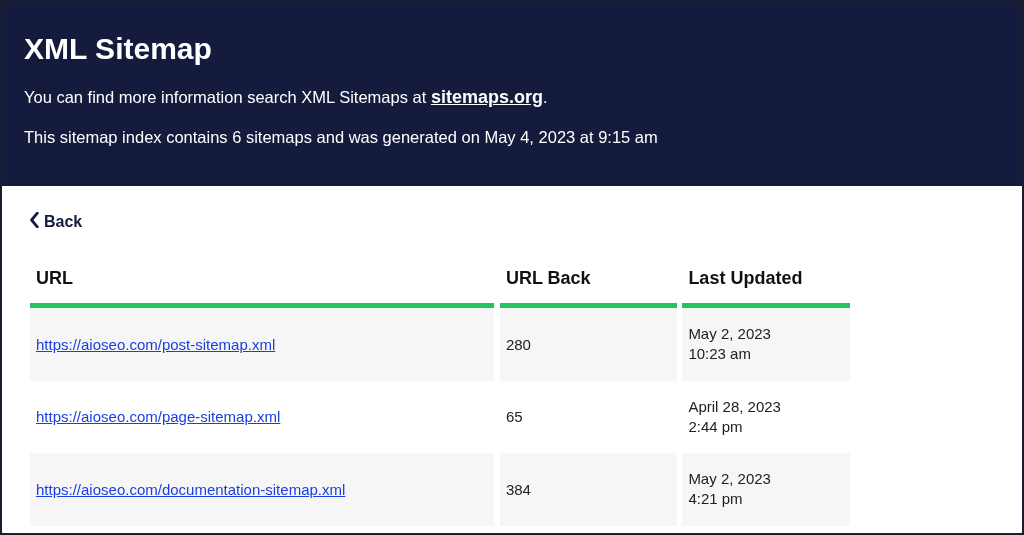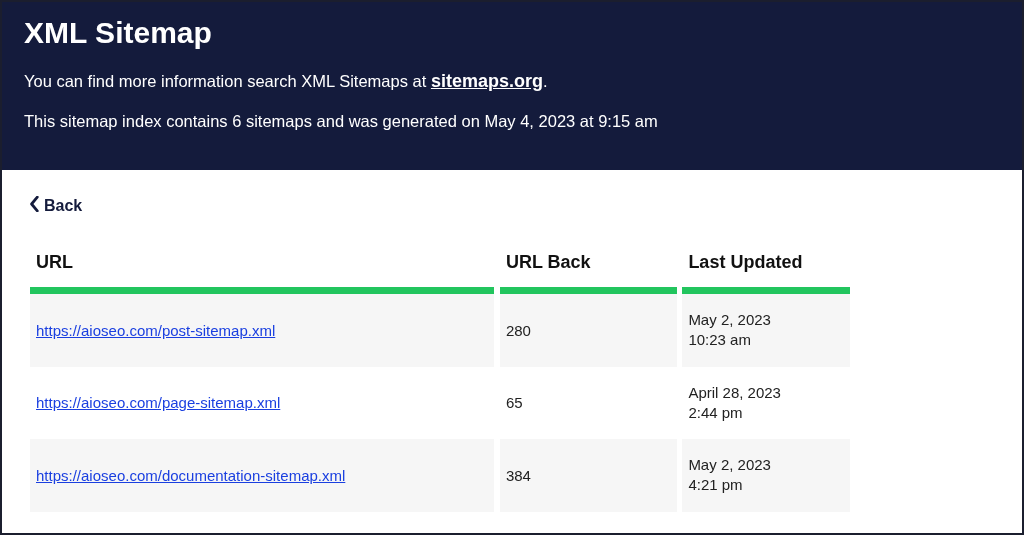--- a/index.html
+++ b/index.html
@@ -1,27 +1,27 @@
 <!DOCTYPE html>
 <html><head>
 <meta charset="utf-8">
 <style>
   * { box-sizing: border-box; margin: 0; padding: 0; }
   html, body { width: 1024px; height: 535px; font-family: -apple-system, BlinkMacSystemFont, "Segoe UI", Helvetica, Arial, sans-serif; }
   .frame { width: 1024px; height: 535px; border: 2px solid #1b1e2e; background: #fff; overflow: hidden; }
-  .header { background: #141b3c; color: #fff; padding: 14px 22px 28px 22px; }
+  .header { background: #141b3c; color: #fff; padding: 30px 22px 28px 22px; }
   .header h1 { font-size: 30px; font-weight: 700; margin-bottom: 18px; }
   .header p { font-size: 16.5px; line-height: 1.45; margin-bottom: 16px; font-weight: 400; }
   .header p:last-child { margin-bottom: 8px; }
   .header a { color: #fff; text-decoration: underline; font-weight: 600; font-size: 18px; }
   .body { padding: 26px 28px 0 28px; background: #fff; }
   .back { display: inline-flex; align-items: center; gap: 4px; color: #141b3c; font-weight: 700; font-size: 16px; cursor: pointer; margin-bottom: 36px; }
   .back svg { width: 10px; height: 16px; }
   table { border-collapse: separate; border-spacing: 0 0; width: 820px; }
-  thead th { text-align: left; font-size: 18px; font-weight: 700; color: #111; padding: 0 0 14px 6px; border-bottom: 7px solid #22c55e; }
+  thead th { text-align: left; font-size: 18px; font-weight: 700; color: #111; padding: 0 0 14px 6px; border-bottom: 5px solid #22c55e; }
   th.c1 { width: 470px; }
   th.c2 { width: 180px; }
   th.c3 { width: 170px; }
   tbody td { padding: 16px 6px; font-size: 15px; vertical-align: middle; background: #fff; }
   tbody tr.alt td { background: #f6f6f6; }
   tbody td.gap { background: #fff !important; padding: 0; width: 6px; }
   td.url a { color: #1a3fe0; text-decoration: underline; }
   td.count { color: #222; }
   td.updated { color: #222; line-height: 1.35; }
 </style>

